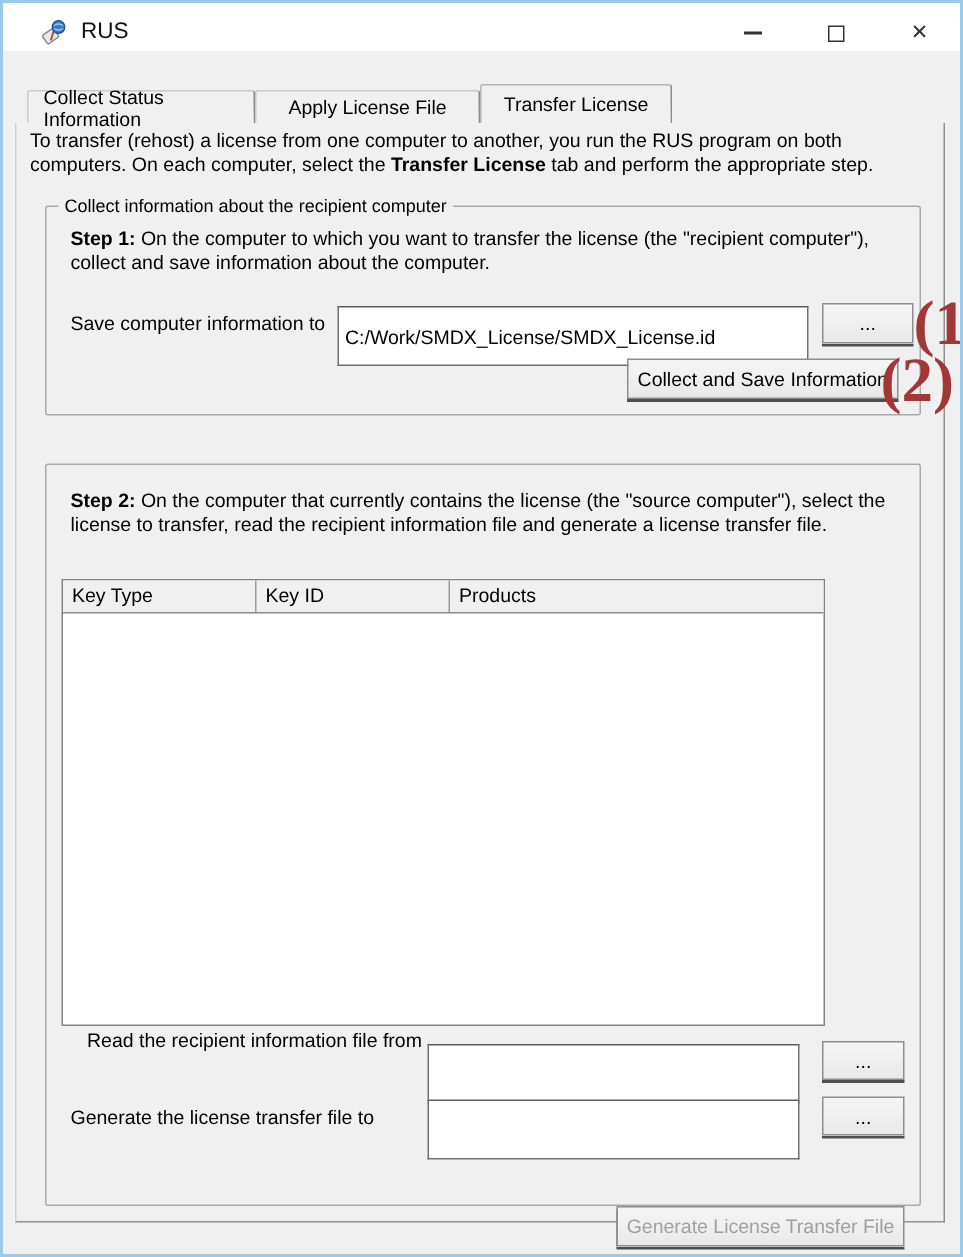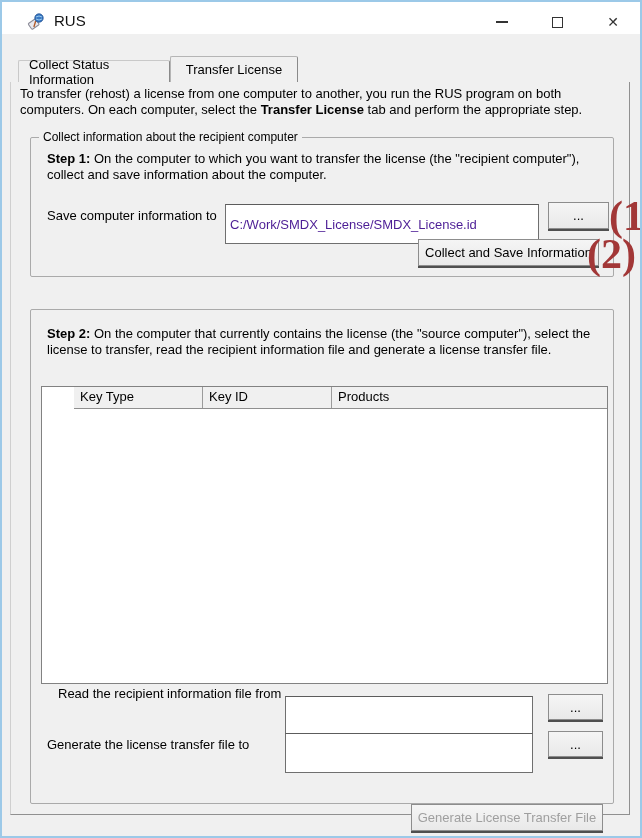--- a/index.html
+++ b/index.html
@@ -55,40 +55,40 @@
   #group1 { left:28px; top:135px; width:584px; height:140px; }
   #group2 { left:28px; top:307px; width:584px; height:495px; }
 
   .steptext { position:absolute; font-size:13px; line-height:16px; color:#000; }
 
   .fieldlabel { position:absolute; font-size:13px; color:#000; line-height:24px; white-space:nowrap; }
 
   .textbox {
     position:absolute; height:40px; background:#ffffff;
     border:1px solid #6f6f6f; border-top-color:#5c5c5c;
-    font-family:"Liberation Sans", sans-serif; font-size:13px; color:#4c1d95; padding:0 4px;
+    font-family:"Liberation Sans", sans-serif; font-size:13px; color:#000000; padding:0 4px;
   }
 
   .pushbtn {
     position:absolute; background:linear-gradient(#f5f5f5,#e9e9e9);
     border:1px solid #8d8d8d; box-shadow:0 2px 0 #4f4f4f;
     font-family:"Liberation Sans", sans-serif; font-size:13px; color:#000;
     display:flex; align-items:center; justify-content:center; cursor:default;
   }
   .pushbtn:disabled, .pushbtn.disabled { color:#9f9f9f;margin-top:36px; }
 
   .annotation {
     position:absolute; font-family:"Liberation Serif", serif; font-weight:bold;
     font-size:42px; line-height:42px; color:#a23737; pointer-events:none;
   }
 
   
   .keytable {
-    position:absolute; left:10px; top:76px; width:567px; height:298px;
-    background:#ffffff; border:1px solid #828282;padding-left:32px;
+    position:absolute; left:10px; top:76px; width:509px; height:298px;
+    background:#ffffff; border:1px solid #828282;
   }
   .keytable-header { display:flex; height:22px; background:#f0f0f0; border-bottom:1px solid #8f8f8f; }
   .keytable-header .hcell {
     font-size:13px; color:#000; padding:2px 0 0 6px;
     border-right:1px solid #9b9b9b; overflow:hidden; white-space:nowrap; cursor:default;
   }
   .hcell.c1 { width:129px; }
   .hcell.c2 { width:129px; }
   .hcell.c3 { flex:1; border-right:none; }
   .keytable-body { height:274px; }
@@ -112,20 +112,21 @@
     <button class="win-btn btn-max">
         <span class="max-box"></span>
       </button>
     <button class="win-btn btn-close">
         <span>✕</span>
       </button>
   </div>
 
   <div class="tabbar">
     <div class="tab tab-1">Collect Status Information</div>
+    <div class="tab tab-2">Apply License File</div>
     <div class="tab active">Transfer License</div>
   </div>
 
   <div class="tabpanel"></div>
 
   <div class="intro"><span>To transfer (rehost) a license from one computer to another, you run the RUS program on both computers. On each computer, select the </span><b>Transfer License</b><span> tab and perform the appropriate step.</span></div>
 
   <div id="group1" class="groupbox">
     <span class="group-title">Collect information about the recipient computer</span>
 

